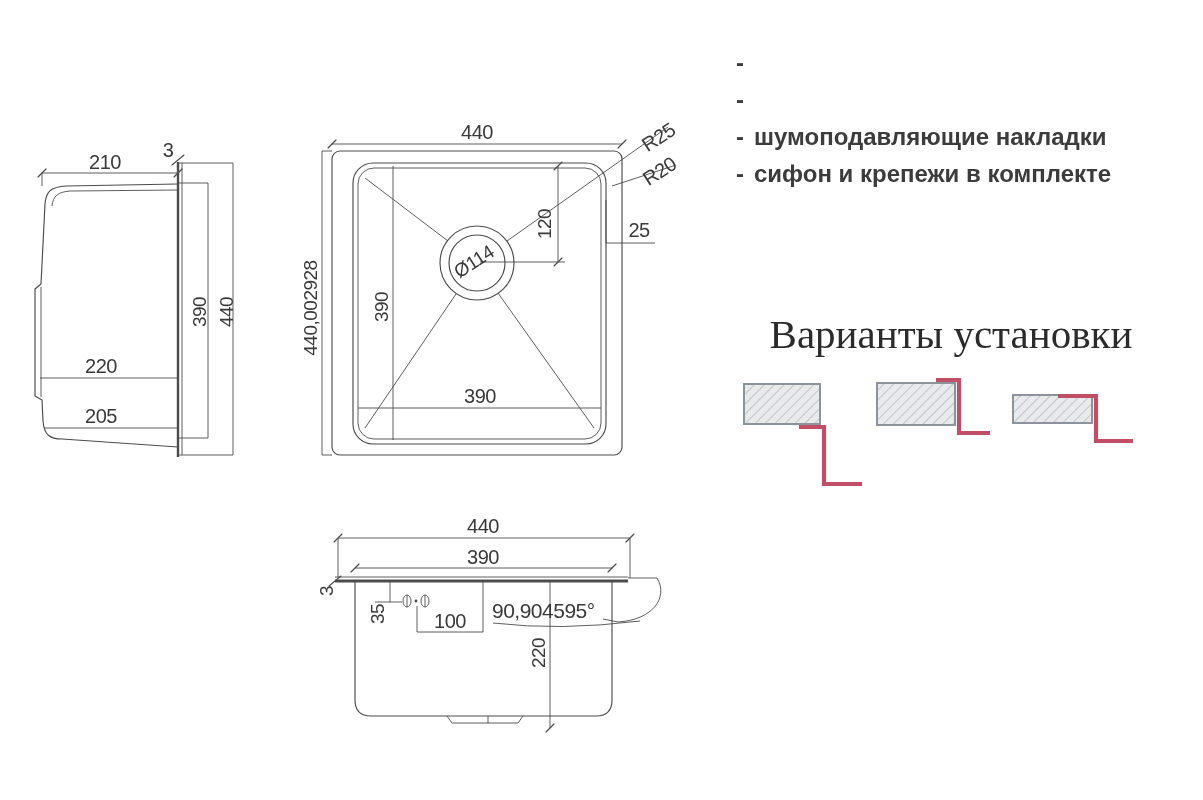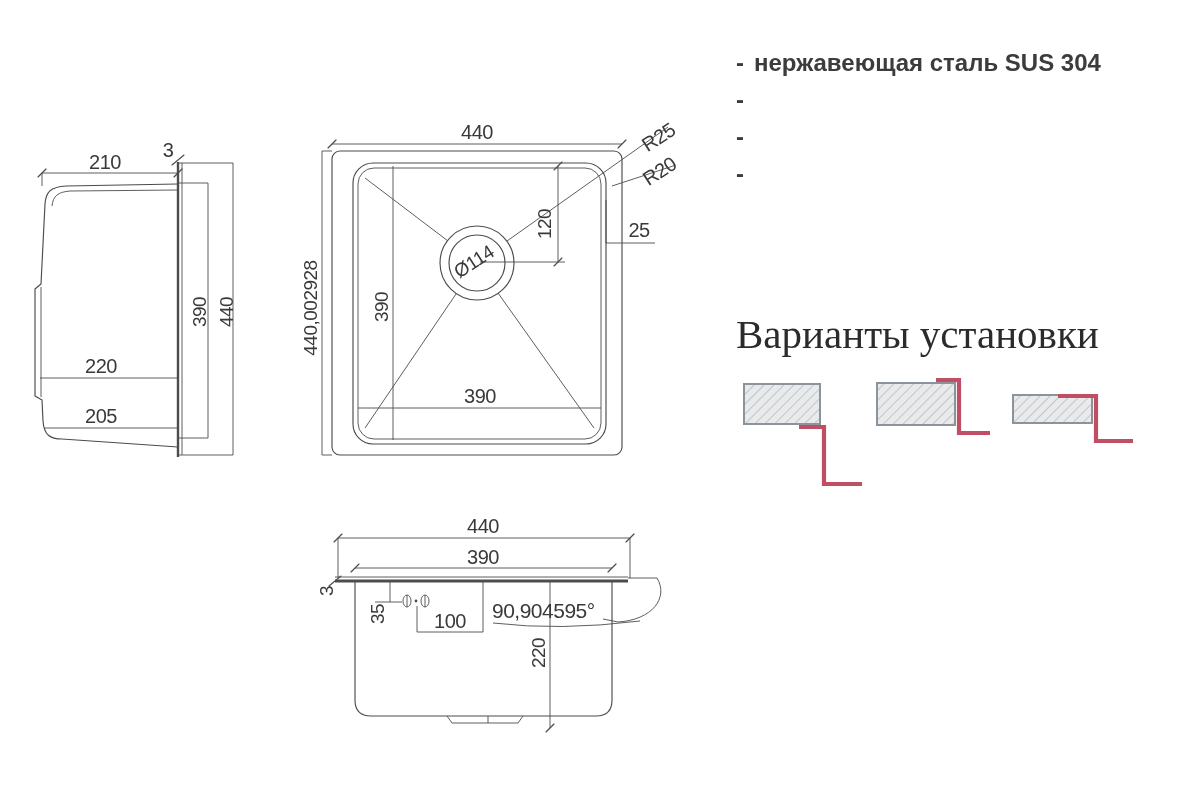--- a/index.html
+++ b/index.html
@@ -20,21 +20,21 @@
   .patline{stroke:var(--hatch-line,#a7adb3);stroke-width:1.2;}
   
   .specs{
     position:absolute;left:736px;top:44px;width:420px;
     font-size:24px;font-weight:bold;color:#3c3c3c;line-height:37px;white-space:nowrap;
   }
   .spec-row{display:flex;}
   .spec-bullet{margin-right:10px;}
   .install-title{
     position:absolute;left:736px;top:310px;width:430px;
-    font-family:"Liberation Serif",serif;font-size:41px;color:#2b2b2b;white-space:nowrap;
+    font-family:"Liberation Serif",serif;font-size:41px;color:#2b2b2b;white-space:nowrap;text-align:center;
   }
 </style>
 </head>
 <body>
 
 <div class="sheet">
 
   <svg width="1203" height="800" viewBox="0 0 1203 800">
     <defs>
       <pattern id="hatchPat" patternUnits="userSpaceOnUse" width="7" height="7" patternTransform="rotate(45)">
@@ -186,28 +186,29 @@
       <g>
         <rect class="hatch-rect" x="1013" y="395" width="79" height="28"></rect>
         <path class="red" d="M1058,396 L1096,396 L1096,441 L1133,441"></path>
       </g>
     </g>
   </svg>
 
   <div class="specs">
     <div class="spec-row">
       <span class="spec-bullet">-</span>
-      <span>нержавеющая сталь SUS 304</span>
-    </div>
-    <div class="spec-row">
-      <span class="spec-bullet">-</span>
-    </div>
-    <div class="spec-row">
-      <span class="spec-bullet">-</span>
-    </div>
-    <div class="spec-row">
-      <span class="spec-bullet">-</span>
+    </div>
+    <div class="spec-row">
+      <span class="spec-bullet">-</span>
+    </div>
+    <div class="spec-row">
+      <span class="spec-bullet">-</span>
+      <span>шумоподавляющие накладки</span>
+    </div>
+    <div class="spec-row">
+      <span class="spec-bullet">-</span>
+      <span>сифон и крепежи в комплекте</span>
     </div>
   </div>
 
   <div class="install-title">Варианты установки</div>
 
 </div>
 
 </body></html>

